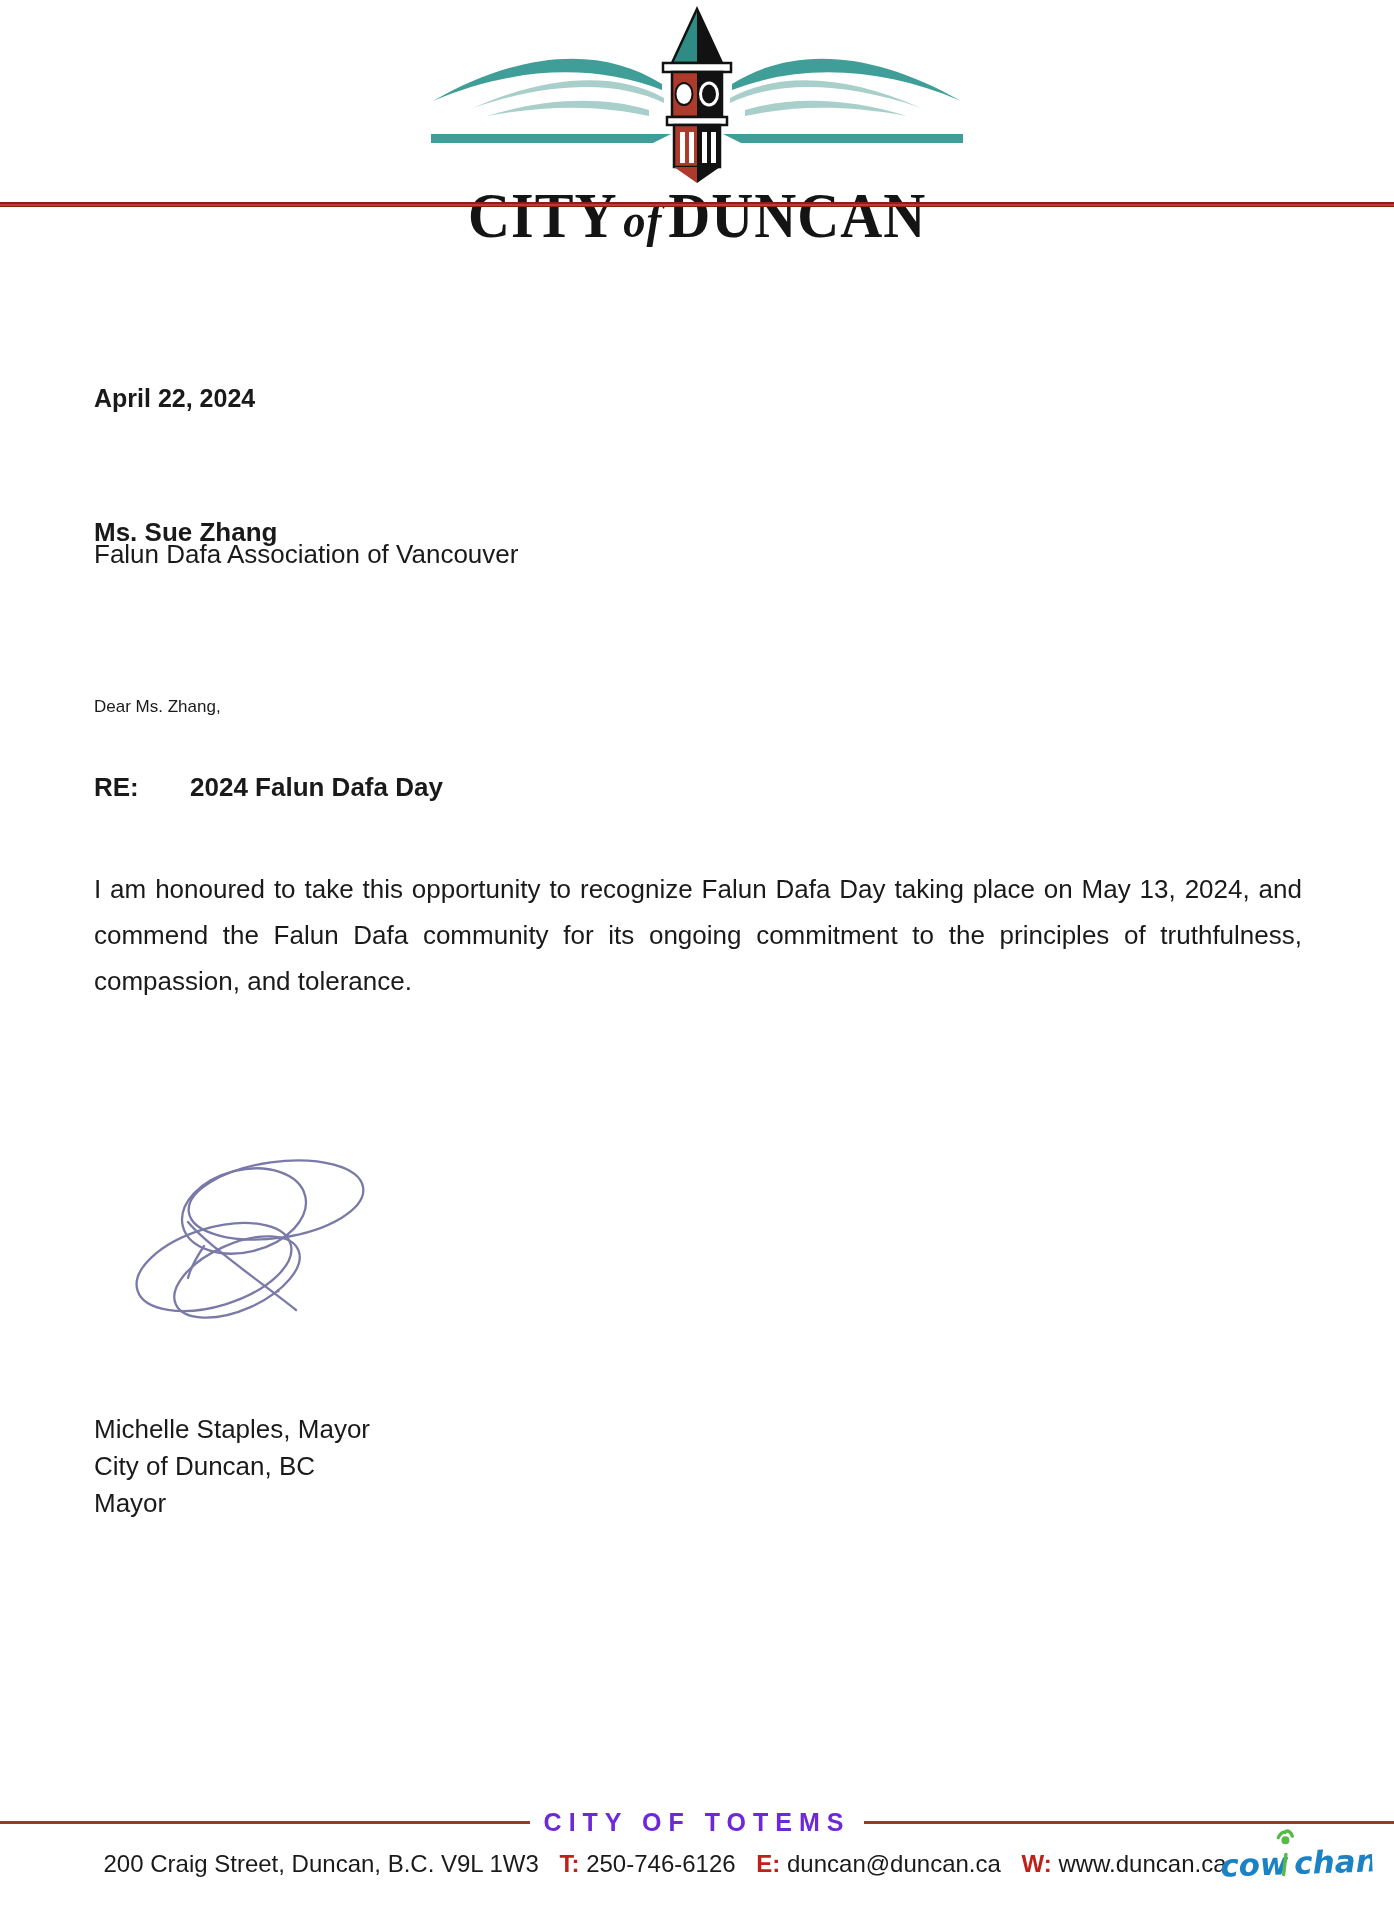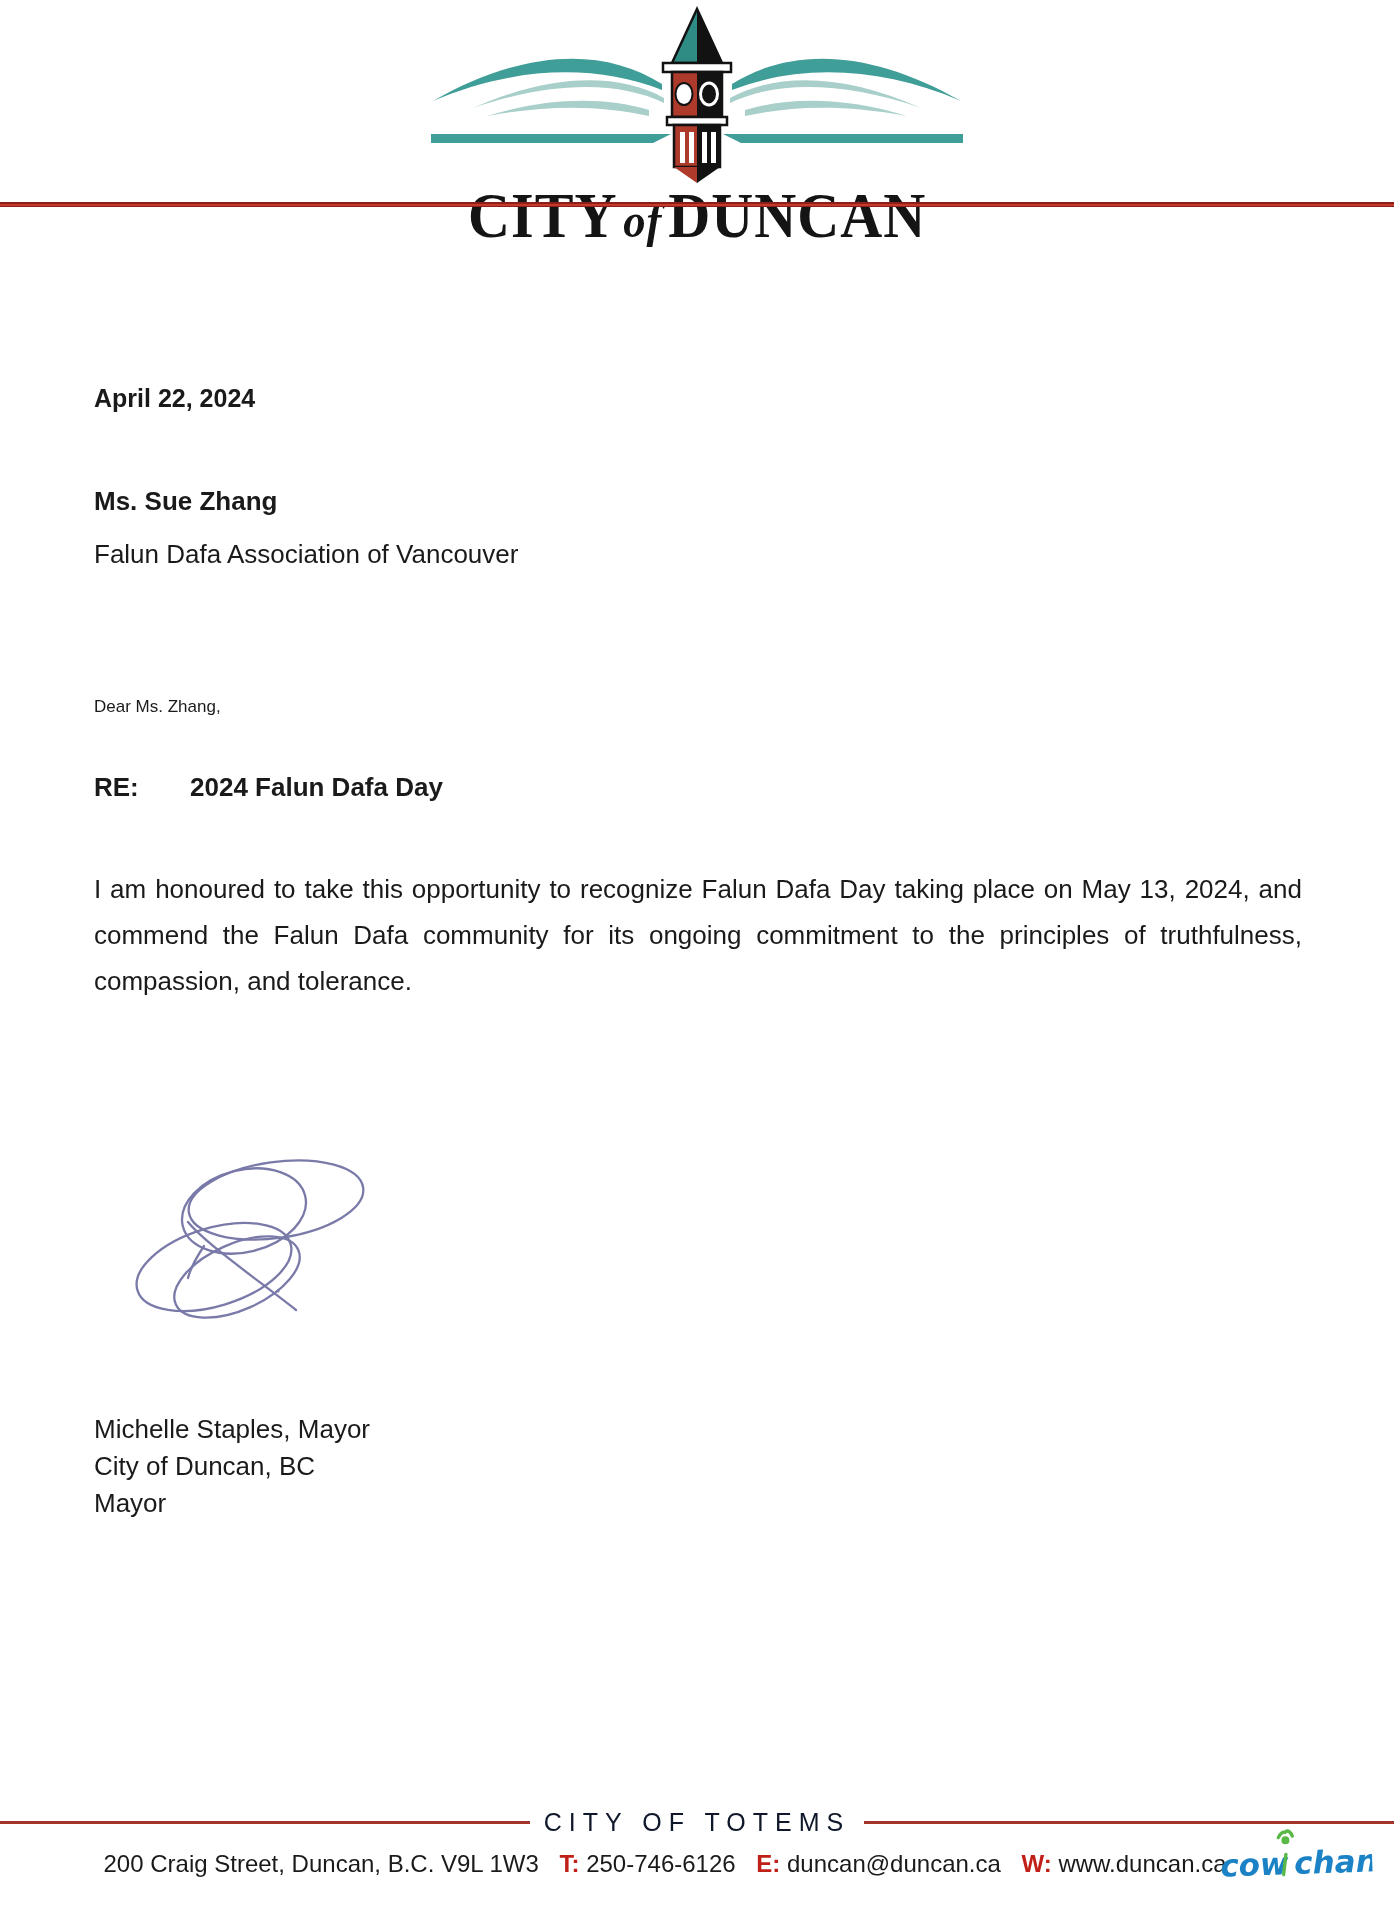--- a/index.html
+++ b/index.html
@@ -31,21 +31,21 @@
     margin:0 6px;
   }
   .rule-red{
     position:absolute;top:202px;left:0;width:100%;height:5px;
     background:#c23a2e;
     border-top:2px solid #8e1f16;border-bottom:1px solid #8e1f16;
     box-sizing:border-box;
   }
   
   .date{position:absolute;top:384px;left:94px;font-size:25px;font-weight:700;}
-  .recipient-name{position:absolute;top:486px;left:94px;font-size:26px;font-weight:700;}
+  .recipient-name{position:absolute;top:517px;left:94px;font-size:26px;font-weight:700;}
   .via-email{position:absolute;top:501px;left:833px;font-size:26px;font-weight:700;}
   .recipient-org{position:absolute;top:539px;left:94px;font-size:26px;}
   .salutation{position:absolute;top:697px;left:94px;font-size:17px;}
   .re-line{position:absolute;top:772px;left:94px;font-size:26px;font-weight:700;}
   .re-label{display:inline-block;width:96px;}
   .para{
     position:absolute;left:94px;width:1208px;
     font-size:26px;line-height:46px;text-align:justify;
   }
   .para1{top:840px;}
@@ -53,21 +53,21 @@
   .signature{position:absolute;top:1148px;left:108px;}
   .signoff{position:absolute;top:1380px;left:94px;font-size:26px;line-height:37px;margin-top:31px;}
   
   .footer-motto{
     position:absolute;top:1808px;left:0;width:100%;
     display:flex;align-items:center;
   }
   .footer-motto .line{flex:1;height:3px;background:#a2342c;}
   .motto-text{
     margin:0 14px;
-    font-size:25px;font-weight:400;color:#0f172a;
+    font-size:25px;font-weight:700;color:#6d28d9;
     letter-spacing:7px;white-space:nowrap;
   }
   .footer-contact{
     position:absolute;top:1850px;left:0;width:1330px;
     text-align:center;font-size:24px;color:#1a1a1a;white-space:nowrap;
   }
   .footer-contact .lbl{color:#c02018;font-weight:700;}
   .footer-contact .seg{margin-right:14px;}
   .cowichan{position:absolute;top:1824px;right:22px;transform:rotate(-2deg);}
 </style>

